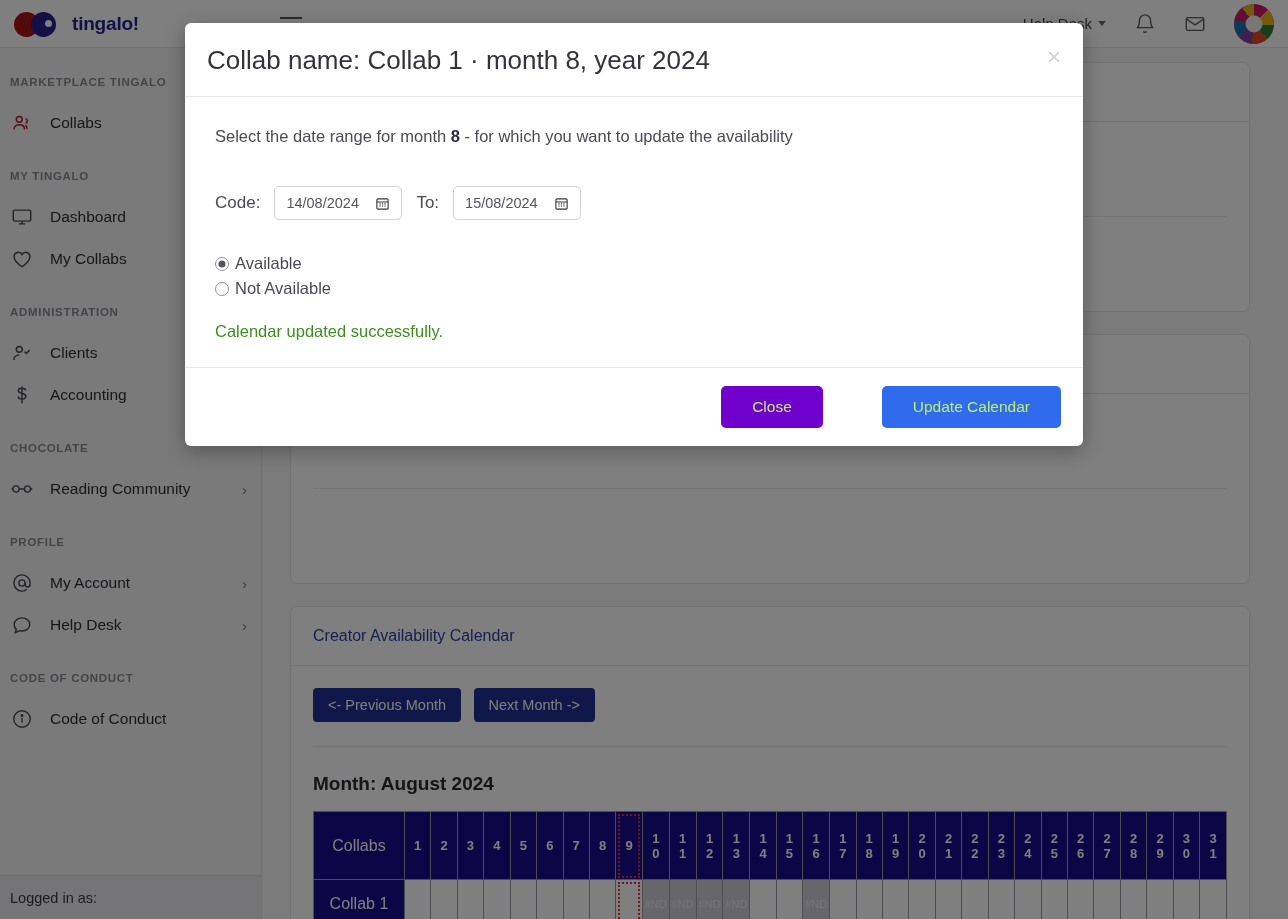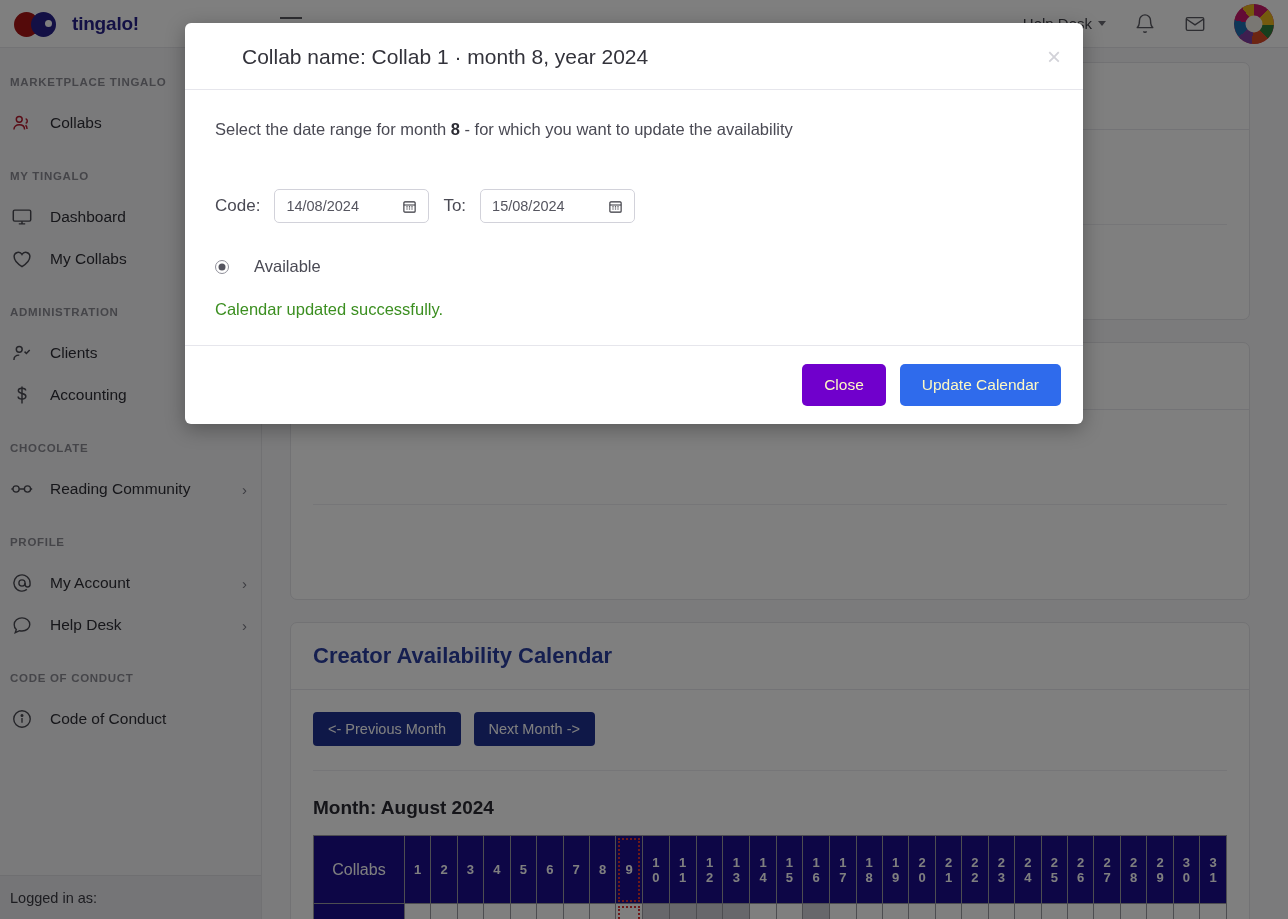--- a/index.html
+++ b/index.html
@@ -84,21 +84,21 @@
 
   
   .main {
     position: absolute; top: 48px; left: 262px; right: 0; bottom: 0;
     background: #f7f7f9; overflow: hidden; padding: 14px 38px 0 28px;
   }
   .card {
     background: #ffffff; border: 1px solid #e4e4e8; border-radius: 7px;
     margin-bottom: 22px;
   }
-  .card-hd { padding: 20px 22px; font-size: 22px; color: #2b3fa0; font-weight: bold; }
+  .card-hd { padding: 20px 22px; font-size: 16px; color: #2b3fa0; font-weight: normal; }
   .card-hd.plain { color: #2b2b33; }
   .card-sep { height: 1px; background: #e7e7ec; }
   .card-body { padding: 22px; }
   .ghost-line { height: 1px; background: #ececf0; margin: 26px 0; }
   .blk { height: 46px; }
 
   .btn-nav {
     display: inline-block; background: #1f3191; color: #fff;
     border: none; border-radius: 4px; padding: 9px 15px;
     font-size: 14.5px; margin-right: 8px; cursor: pointer;
@@ -128,57 +128,58 @@
   .modal {
     position: absolute; left: 185px; top: 23px; width: 898px;
     background: #ffffff; border-radius: 6px;
     box-shadow: 0 5px 20px rgba(0,0,0,0.3);
     overflow: hidden;
   }
   .modal-hd {
     display: flex; align-items: flex-start;
     padding: 22px 22px 20px; border-bottom: 1px solid #e6e6ec;
   }
-  .modal-title { font-size: 21px; color: #33333b; font-weight: normal; flex: 1; margin-left: 35px; }
+  .modal-title { font-size: 26px; color: #33333b; font-weight: normal; flex: 1; }
   .modal-x { font-size: 24px; color: #d2d2d8; line-height: 1; cursor: pointer; background: none; border: none; font-family: "Liberation Sans", sans-serif; }
   .modal-body { padding: 30px 30px 26px; }
-  .prompt { font-size: 16.5px; color: #4a4a54; margin-bottom: 50px; }
+  .prompt { font-size: 16.5px; color: #4a4a54; margin-bottom: 40px; }
   .prompt b { color: #2c2c34; }
 
   .date-row { display: flex; align-items: center; gap: 14px; margin-bottom: 34px; }
   .date-lbl { font-size: 17px; color: #4a4a54; }
   .date-field {
     display: flex; align-items: center; border: 1px solid #d2d2da;
-    border-radius: 5px; background: #fff; padding: 8px 11px; width: 155px;
+    border-radius: 5px; background: #fff; padding: 8px 11px; width: 128px;
     justify-content: space-between;
   }
   .date-val { font-size: 14.5px; color: #55555f; }
   .cal-ic { width: 15px; height: 15px; color: #35353d; }
 
-  .radio-row { display: flex; align-items: center; gap: 25px; margin-bottom: 6px; }
+  .radio-row { display: flex; align-items: center; gap: 6px; margin-bottom: 6px; }
   .radio {
     width: 14px; height: 14px; border-radius: 50%;
     border: 1px solid #8f8f99; background: #fff; position: relative; flex: 0 0 14px;
   }
   .radio.on::after {
     content: ""; position: absolute; left: 50%; top: 50%;
     transform: translate(-50%,-50%); width: 7px; height: 7px;
     border-radius: 50%; background: #55555f;
   }
   .radio-lbl { font-size: 16.5px; color: #4a4a54; }
   .success-msg { font-size: 16.5px; color: #3c8f21; margin-top: 24px; }
 
   .modal-ft {
     display: flex; justify-content: flex-end; gap: 14px;
     padding: 18px 22px; border-top: 1px solid #e6e6ec;
   }
   .btn {
-    border: none; border-radius: 5px; padding: 12px 22px;
-    font-size: 15.5px; color: #fef9c3; cursor: pointer;
+    border: none; border-radius: 5px; padding: 12px 31px;
+    font-size: 15.5px; color: #bef264; cursor: pointer;
     font-family: "Liberation Sans", sans-serif;
+    margin-left: 45px;
   }
   .btn-close { background: #7000cc; }
   .btn-update { background: #2f6bec; }
 </style>
 </head>
 <body>
 
 <div id="app">
 
   <div class="topbar">
@@ -487,20 +488,24 @@
           <path d="M3 9.5h18"></path>
             <path d="M7 12.5h2M11 12.5h2M15 12.5h2M7 16h2M11 16h2M15 16h2"></path>
         </svg>
       </div>
     </div>
 
     <div class="radio-row">
       <span class="radio on"></span>
       <span class="radio-lbl">Available</span>
     </div>
+    <div class="radio-row">
+      <span class="radio"></span>
+      <span class="radio-lbl">Not Available</span>
+    </div>
 
     <div class="success-msg">Calendar updated successfully.</div>
   </div>
 
   <div class="modal-ft">
     <button class="btn btn-close">Close</button>
     <button class="btn btn-update">Update Calendar</button>
   </div>
 </div>
 

